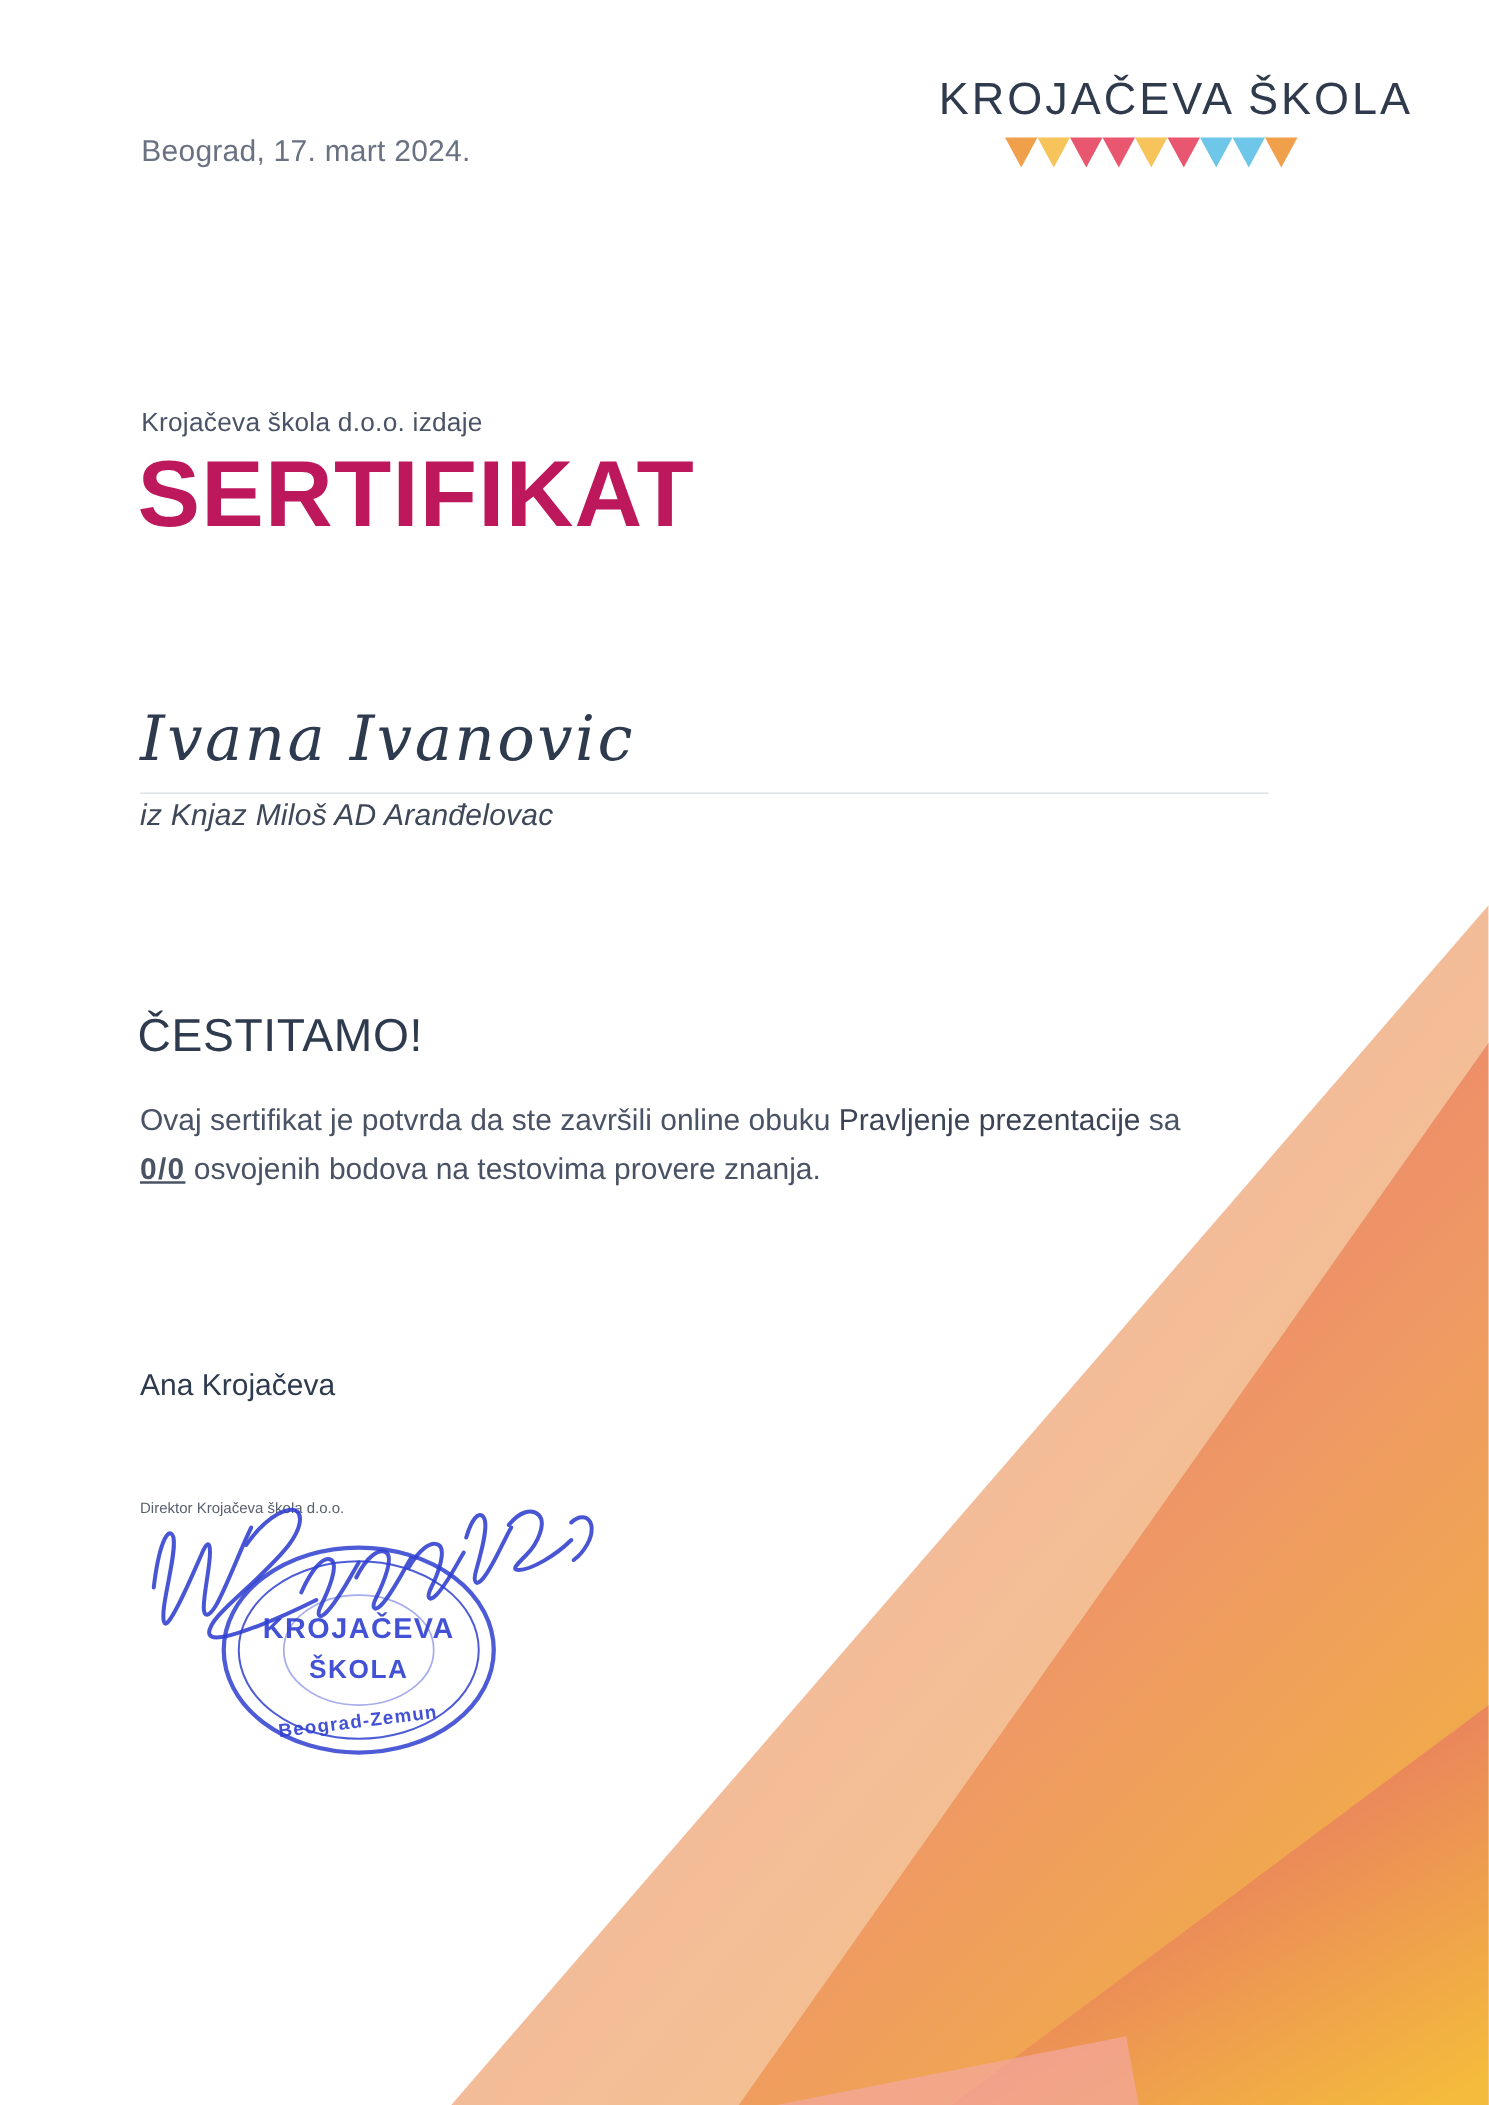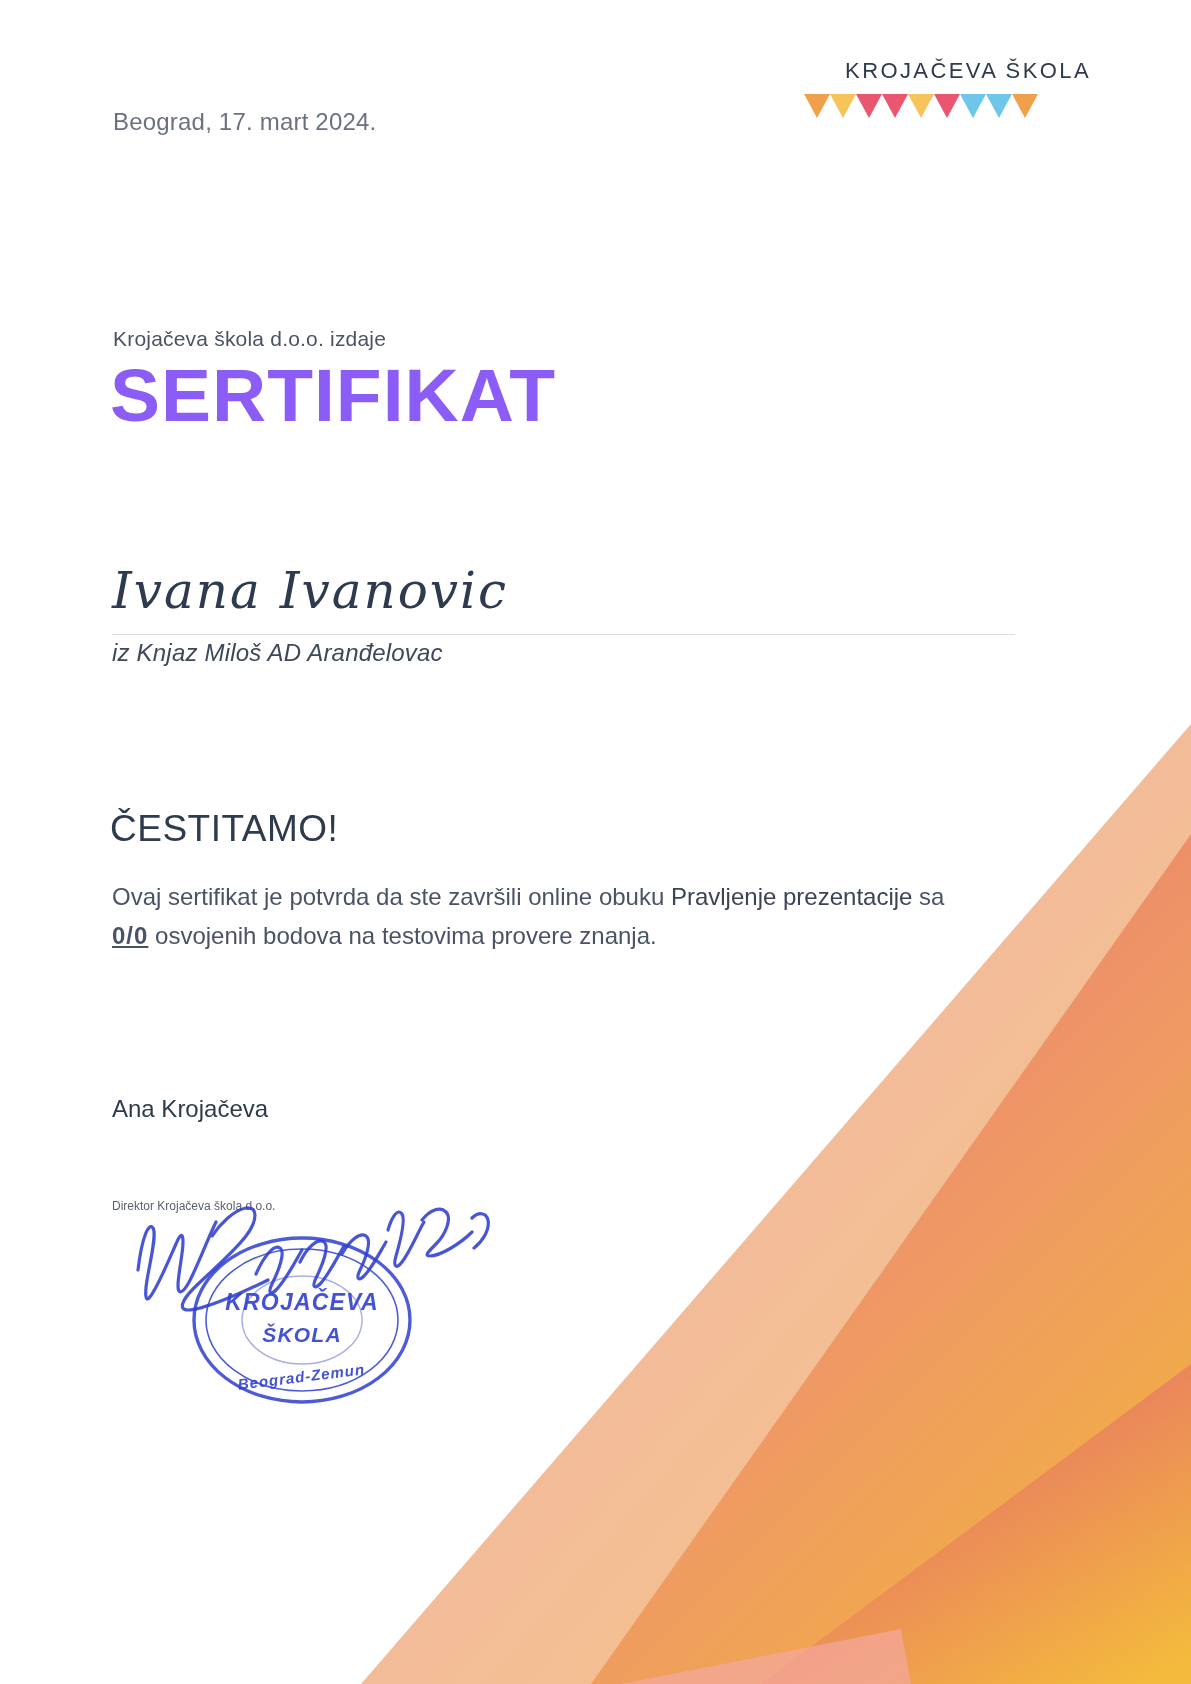--- a/index.html
+++ b/index.html
@@ -36,26 +36,25 @@
     letter-spacing: 0.2px;
   }
   .brand {
     position: absolute;
     right: 100px;
     top: 58px;
     width: 340px;
     text-align: center;
   }
   .brand-name {
-    font-size: 22px;
+    font-size: 36px;
     letter-spacing: 2.4px;
     color: #2f3a4c;
     font-weight: 400;
     white-space: nowrap;
-    text-align: right;
   }
   .brand-tri-row {
     margin-top: 10px;
     height: 26px;
     display: flex;
     justify-content: center;
     align-items: flex-start;
   }
   .tri {
     width: 0;
@@ -76,21 +75,21 @@
     color: #4a5365;
     letter-spacing: 0.2px;
   }
   .title {
     position: absolute;
     left: 110px;
     top: 356px;
     font-size: 75px;
     font-weight: 700;
     letter-spacing: 1px;
-    color: #8b5cf6;
+    color: #be185d;
     line-height: 1.05;
   }
 
   .recipient {
     position: absolute;
     left: 112px;
     top: 562px;
     font-size: 50px;
     font-family: "DejaVu Serif", serif;
     font-style: italic;
@@ -149,25 +148,24 @@
   .signer-role {
     position: absolute;
     left: 112px;
     top: 1199px;
     font-size: 12px;
     color: #59616f;
   }
 
   .sign-area {
     position: absolute;
-    left: 116px;
+    left: 101px;
     top: 1170px;
     width: 420px;
     height: 250px;
-    font-style: italic;
   }
   .sign-area svg { display: block; }
 </style>
 </head>
 <body>
 
 <div class="corner-art">
   <svg width="900" height="960" viewBox="0 0 900 960" xmlns="http://www.w3.org/2000/svg" aria-hidden="true">
     <defs>
       <linearGradient id="gradMain" x1="0.15" y1="0" x2="0.85" y2="1">

